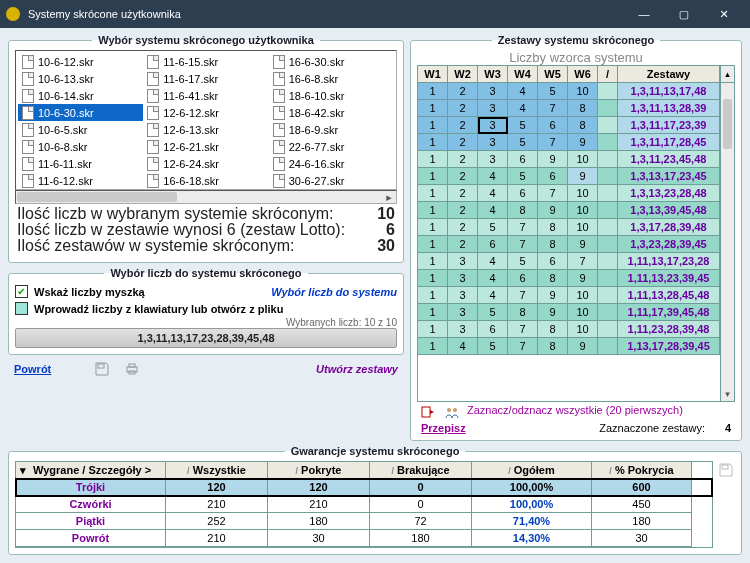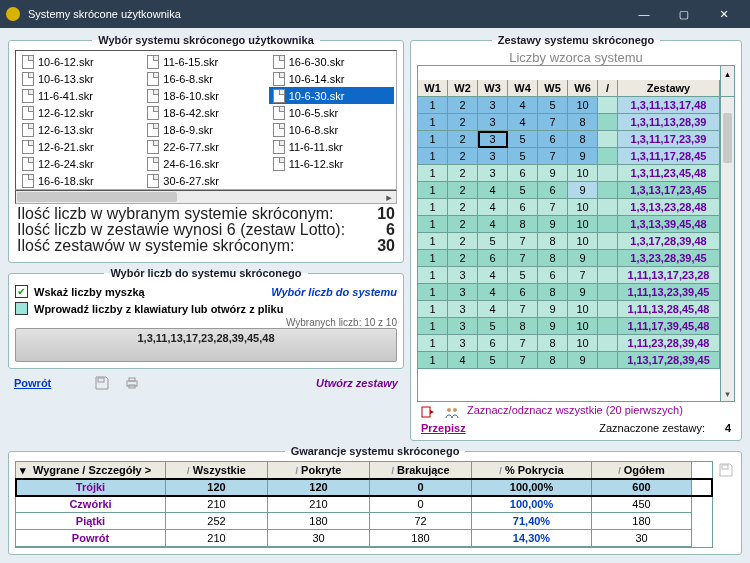--- a/index.html
+++ b/index.html
@@ -24,30 +24,30 @@
 .infolines { font-size: 16px; color: #222; line-height: 16px; padding: 2px 2px 2px 2px; }
 .infoline { display: flex; }
 .infoline .il { flex: 1; }
 .infoline .iv { font-weight: bold; width: 30px; text-align: right; }
 .picker-row { display: flex; align-items: center; gap: 6px; padding: 2px 0; }
 .cbx { width: 13px; height: 13px; border: 1px solid #333; display: inline-flex; align-items: center; justify-content: center; font-size: 10px; }
 .cbx.on { background: #fff; color: #0a0; }
 .cbx.off { background: #9fe4d9; }
 .linkblue { color: #0038c8; font-weight: bold; font-style: italic; }
 .smallgray { font-size: 10px; color: #666; text-align: right; }
-.nbar { background: linear-gradient(#e2e2e2, #c8c8c8); border: 1px solid #999; text-align: center; font-weight: bold; color: #222; height: 34px; line-height: 18px; border-radius: 2px; }
+.nbar { background: linear-gradient(#e2e2e2, #c8c8c8); border: 1px solid #999; text-align: center; font-weight: bold; color: #222; height: 20px; line-height: 18px; border-radius: 2px; }
 .actionrow { display: flex; align-items: center; gap: 12px; padding: 2px 6px; }
 .actionrow .icon { width: 18px; height: 16px; color: #888; display: flex; align-items: center; justify-content: center; }
 .alink { color: #0038c8; font-weight: bold; text-decoration: underline; }
 .alink.purple { color: #7a0099; text-decoration: none; }
 .right-panel { flex: 1; min-width: 0; }
 .pattern-label { text-align: center; color: #888; font-size: 13px; }
 .setgrid { border: 1px solid #6d9e98; display: flex; flex-direction: column; height: 340px; }
 .setgrid .hdr, .setgrid .srow { display: grid; grid-template-columns: 30px 30px 30px 30px 30px 30px 20px 1fr; }
-.setgrid .hdr { background: #f2f2f2; font-weight: bold; margin-top: 14px; }
+.setgrid .hdr { background: #f2f2f2; font-weight: bold; }
 .setgrid .cell { border-right: 1px solid #6d9e98; border-bottom: 1px solid #6d9e98; text-align: center; font-size: 11px; height: 17px; line-height: 16px; white-space: nowrap; overflow: hidden; }
 .setgrid .hdr .cell { background: #ece9e0; }
 .setgrid .scrollcol { width: 14px; background: #ececec; border-left: 1px solid #6d9e98; position: relative; }
 .scrollcol .ar { position: absolute; left: 0; right: 0; height: 14px; display: flex; align-items: center; justify-content: center; color: #555; font-size: 9px; }
 .scrollcol .ar.dn { bottom: 0; }
 .scrollcol .vthumb { position: absolute; left: 2px; right: 2px; top: 16px; height: 50px; background: #c9c9c9; border-radius: 2px; }
 .setbody { flex: 1; display: flex; }
 .rowswrap { flex: 1; }
 .srow .cell.z { color: #6a00a3; font-weight: bold; }
 .srow.e .cell { background: #bce7dd; }
@@ -102,20 +102,24 @@
             <div class="fileitem">
               <span class="fileicon"></span>
               <span>16-6-30.skr</span>
             </div>
             <div class="fileitem">
               <span class="fileicon"></span>
               <span>10-6-13.skr</span>
             </div>
             <div class="fileitem">
               <span class="fileicon"></span>
+              <span>11-6-17.skr</span>
+            </div>
+            <div class="fileitem">
+              <span class="fileicon"></span>
               <span>16-6-8.skr</span>
             </div>
             <div class="fileitem">
               <span class="fileicon"></span>
               <span>10-6-14.skr</span>
             </div>
             <div class="fileitem">
               <span class="fileicon"></span>
               <span>11-6-41.skr</span>
             </div>
@@ -454,22 +458,22 @@
 
   <fieldset class="panel gw-panel">
     <legend>Gwarancje systemu skróconego</legend>
     <div class="gw-wrap">
       <div class="gw-table" id="gwtable">
           <div class="gr gh">
             <div class="gc" style="text-align: left; padding-left: 4px;"><span style="display:inline-block;width:10px">▾</span> Wygrane / Szczegóły &gt;</div>
             <div class="gc"><span style="color:#888;font-size:9px">/</span> Wszystkie</div>
             <div class="gc"><span style="color:#888;font-size:9px">/</span> Pokryte</div>
             <div class="gc"><span style="color:#888;font-size:9px">/</span> Brakujące</div>
+            <div class="gc"><span style="color:#888;font-size:9px">/</span> Ogółem</div>
             <div class="gc"><span style="color:#888;font-size:9px">/</span> % Pokrycia</div>
-            <div class="gc"><span style="color:#888;font-size:9px">/</span> Ogółem</div>
           </div>
           <div class="gr gr1">
             <div class="gc col1">Trójki</div>
             <div class="gc">120</div>
             <div class="gc">120</div>
             <div class="gc">0</div>
             <div class="gc" style="font-weight: bold;">100,00%</div>
             <div class="gc">600</div>
           </div>
           <div class="gr">

